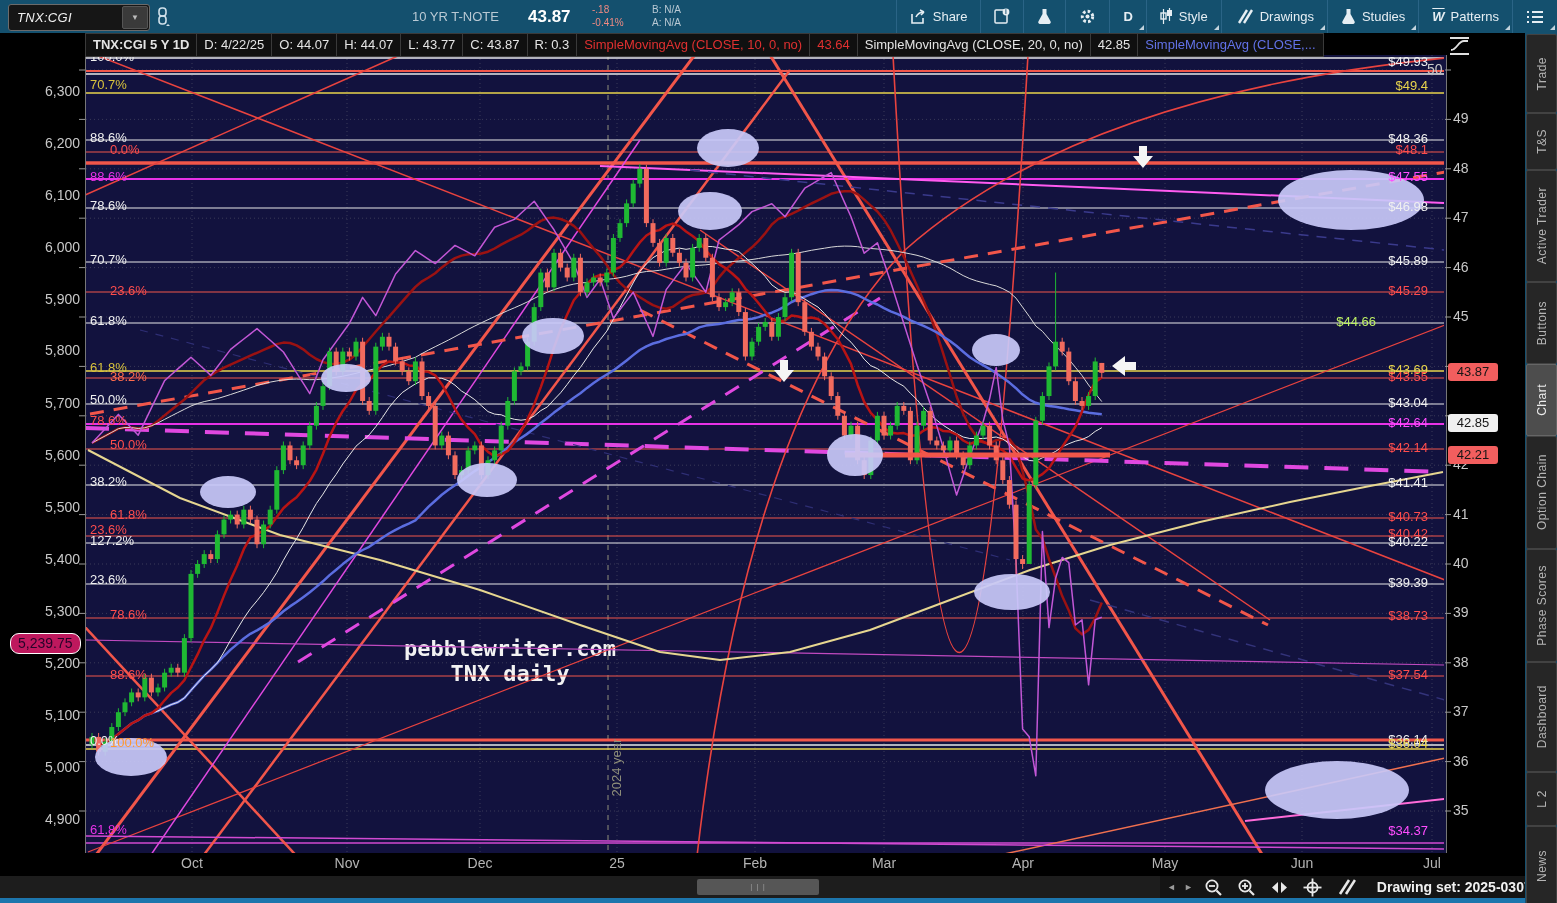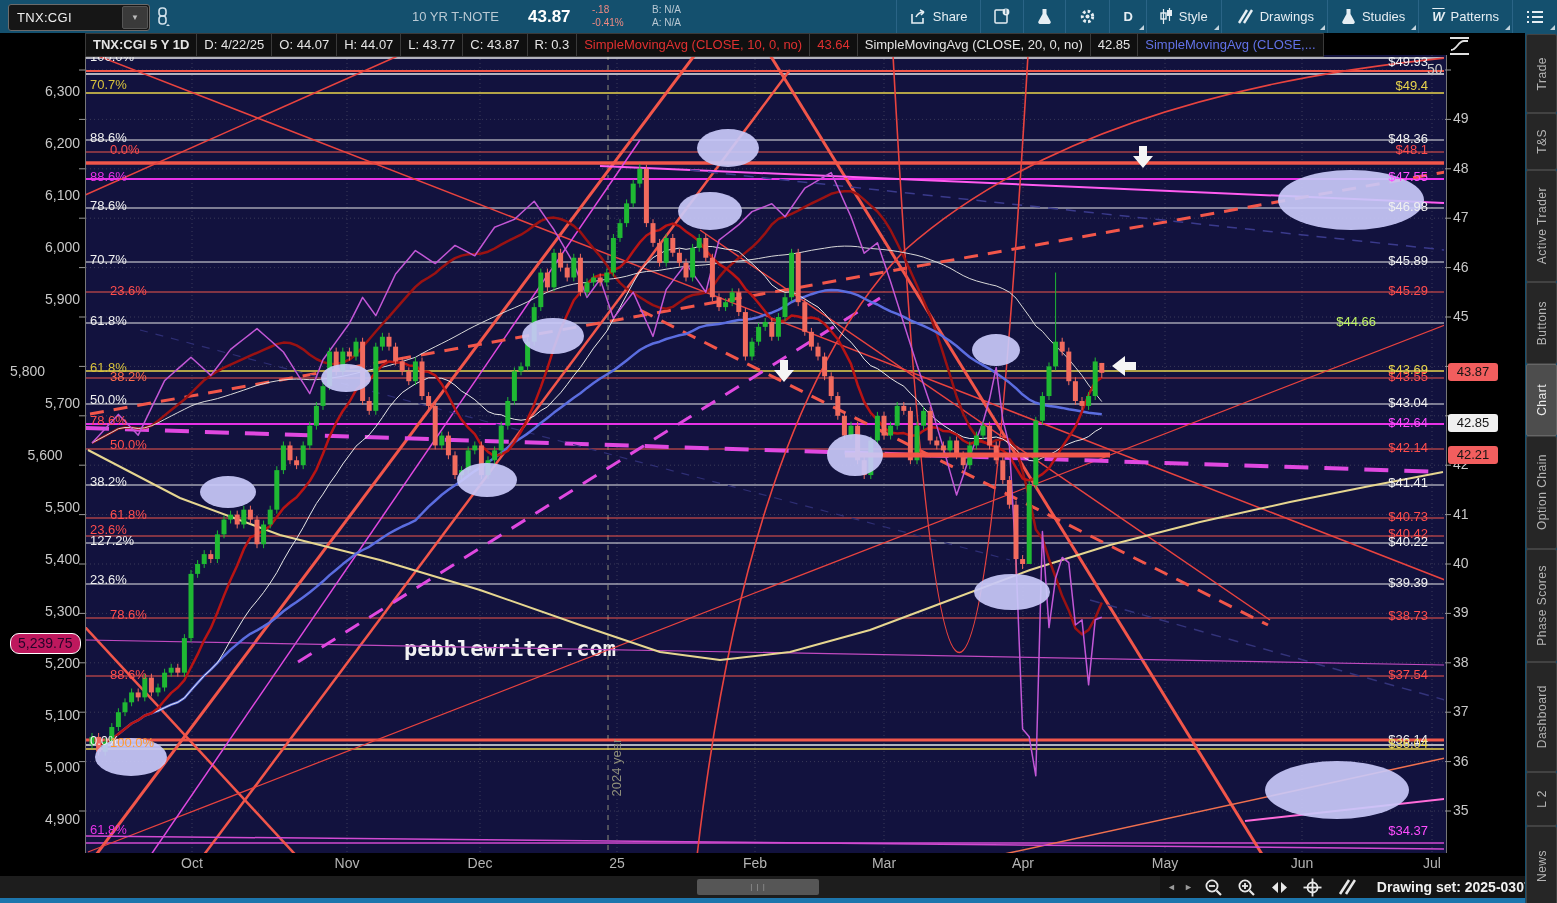--- a/index.html
+++ b/index.html
@@ -3,21 +3,21 @@
 <meta charset="utf-8">
 <style>
   html,body{margin:0;padding:0;background:#000;width:1557px;height:903px;overflow:hidden;
     font-family:"Liberation Sans",sans-serif;-webkit-font-smoothing:antialiased;}
   #stage{position:absolute;left:0;top:0;width:1557px;height:903px;background:#000;}
   
   #toolbar{position:absolute;left:0;top:0;width:1557px;height:33px;background:#14506e;z-index:10;
     display:flex;align-items:center;color:#cfdbe3;font-size:13px;}
   #symBox{position:absolute;left:8px;top:4px;width:140px;height:25px;background:#161616;border:1px solid #6b6b6b;
     border-radius:3px;display:flex;align-items:center;}
-  #symBox .sym{flex:1;padding-left:8px;color:#f0f0f0;font-size:13px;letter-spacing:.3px;}
+  #symBox .sym{flex:1;padding-left:8px;color:#f0f0f0;font-size:13px;letter-spacing:.3px;font-style:italic;}
   #symBox .drop{width:24px;height:21px;margin-right:1px;background:#3a3a3a;border:1px solid #555;border-radius:2px;
     display:flex;align-items:center;justify-content:center;color:#bbb;font-size:8px;}
   .tbtxt{position:absolute;top:0;height:33px;line-height:33px;color:#b9c9d4;white-space:nowrap;}
   #lastPrice{position:absolute;left:528px;top:0;height:33px;line-height:33px;color:#fff;font-size:17px;font-weight:bold;}
   #chgBlock{position:absolute;left:592px;top:3px;font-size:10px;color:#f08a82;line-height:13px;text-align:left;}
   #baBlock{position:absolute;left:652px;top:3px;font-size:10px;color:#b9c9d4;line-height:13px;}
   #tbRight{position:absolute;right:0;top:0;height:33px;display:flex;align-items:stretch;}
   .tbbtn{display:flex;align-items:center;gap:6px;padding:0 13px;border-left:1px solid #2a6486;color:#e6eef3;
     font-size:13px;position:relative;}
   .tbbtn svg{display:block;}
@@ -181,20 +181,21 @@
   </div>
   <svg id="fitIcon" viewBox="0 0 25 22">
     <line x1="3" y1="3" x2="22" y2="3" stroke="#e0e0e0" stroke-width="2"></line>
     <line x1="3" y1="19" x2="22" y2="19" stroke="#e0e0e0" stroke-width="2"></line>
     <path d="M4 15 C 10 15 11 6 17 6 L21 6" fill="none" stroke="#e0e0e0" stroke-width="1.8"></path>
   </svg>
 
   <div id="plotbg"></div>
   <div id="watermark">
     <div>pebblewriter.com</div>
+    <div>TNX daily</div>
   </div>
   <svg id="plot" width="1557" height="903" viewBox="0 0 1557 903">
     <defs>
         <clipPath id="cp">
           <rect x="86" y="55" width="1358" height="798"></rect>
         </clipPath>
       </defs>
     <g id="gClip" clip-path="url(#cp)">
         <line x1="86" y1="70" x2="1444" y2="70" stroke="#3a3a58" stroke-width="1" stroke-dasharray="1,3"></line>
         <line x1="86" y1="119.4" x2="1444" y2="119.4" stroke="#3a3a58" stroke-width="1" stroke-dasharray="1,3"></line>
@@ -641,23 +642,23 @@
         <line x1="1445" y1="811" x2="1451" y2="811" stroke="#999" stroke-width="1"></line>
       </g>
   </svg>
   <div id="yearlbl">2024 year</div>
   <div id="labels">
       <div class="axlbl" style="left:10px;top:83px;width:70px;text-align:right">6,300</div>
       <div class="axlbl" style="left:10px;top:135px;width:70px;text-align:right">6,200</div>
       <div class="axlbl" style="left:10px;top:187px;width:70px;text-align:right">6,100</div>
       <div class="axlbl" style="left:10px;top:239px;width:70px;text-align:right">6,000</div>
       <div class="axlbl" style="left:10px;top:291px;width:70px;text-align:right">5,900</div>
-      <div class="axlbl" style="left:10px;top:363px;width:70px;text-align:left">5,800</div>
+      <div class="axlbl" style="left:10px;top:342px;width:70px;text-align:right">5,800</div>
       <div class="axlbl" style="left:10px;top:395px;width:70px;text-align:right">5,700</div>
-      <div class="axlbl" style="left:10px;top:447px;width:70px;text-align:center">5,600</div>
+      <div class="axlbl" style="left:10px;top:447px;width:70px;text-align:right">5,600</div>
       <div class="axlbl" style="left:10px;top:499px;width:70px;text-align:right">5,500</div>
       <div class="axlbl" style="left:10px;top:551px;width:70px;text-align:right">5,400</div>
       <div class="axlbl" style="left:10px;top:603px;width:70px;text-align:right">5,300</div>
       <div class="axlbl" style="left:10px;top:655px;width:70px;text-align:right">5,200</div>
       <div class="axlbl" style="left:10px;top:707px;width:70px;text-align:right">5,100</div>
       <div class="axlbl" style="left:10px;top:759px;width:70px;text-align:right">5,000</div>
       <div class="axlbl" style="left:10px;top:811px;width:70px;text-align:right">4,900</div>
       <div class="axlbl" style="left:1427px;top:61px">50</div>
       <div class="axlbl" style="left:1453px;top:110.4px">49</div>
       <div class="axlbl" style="left:1453px;top:159.8px">48</div>

